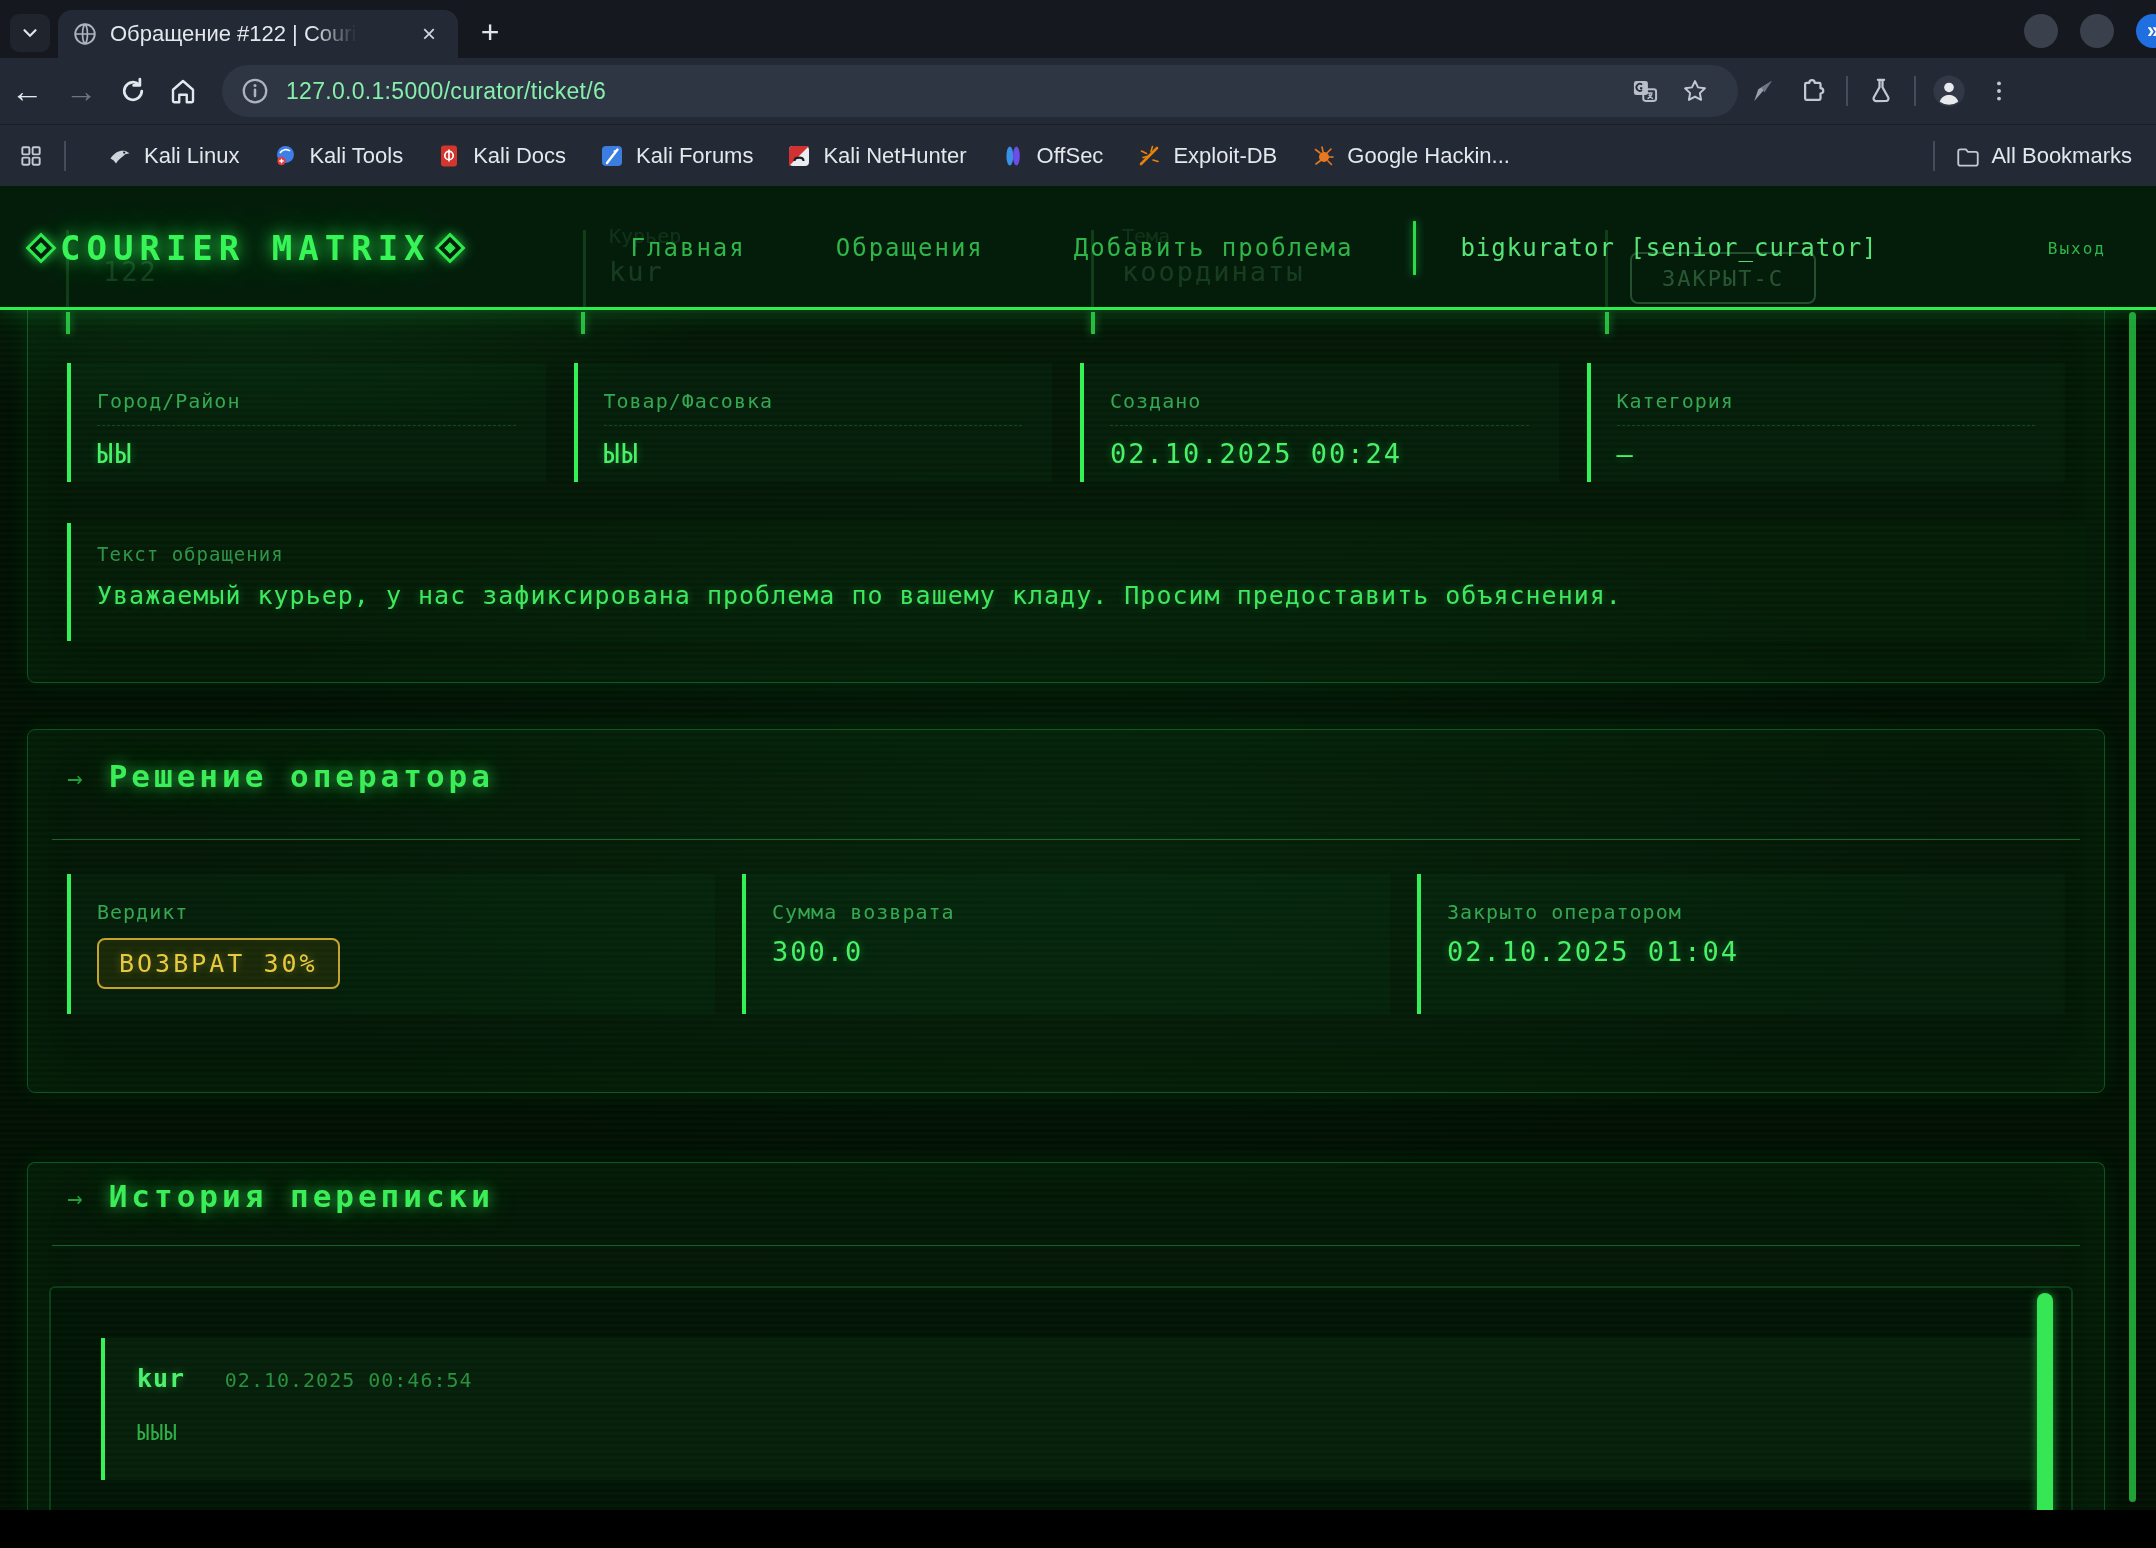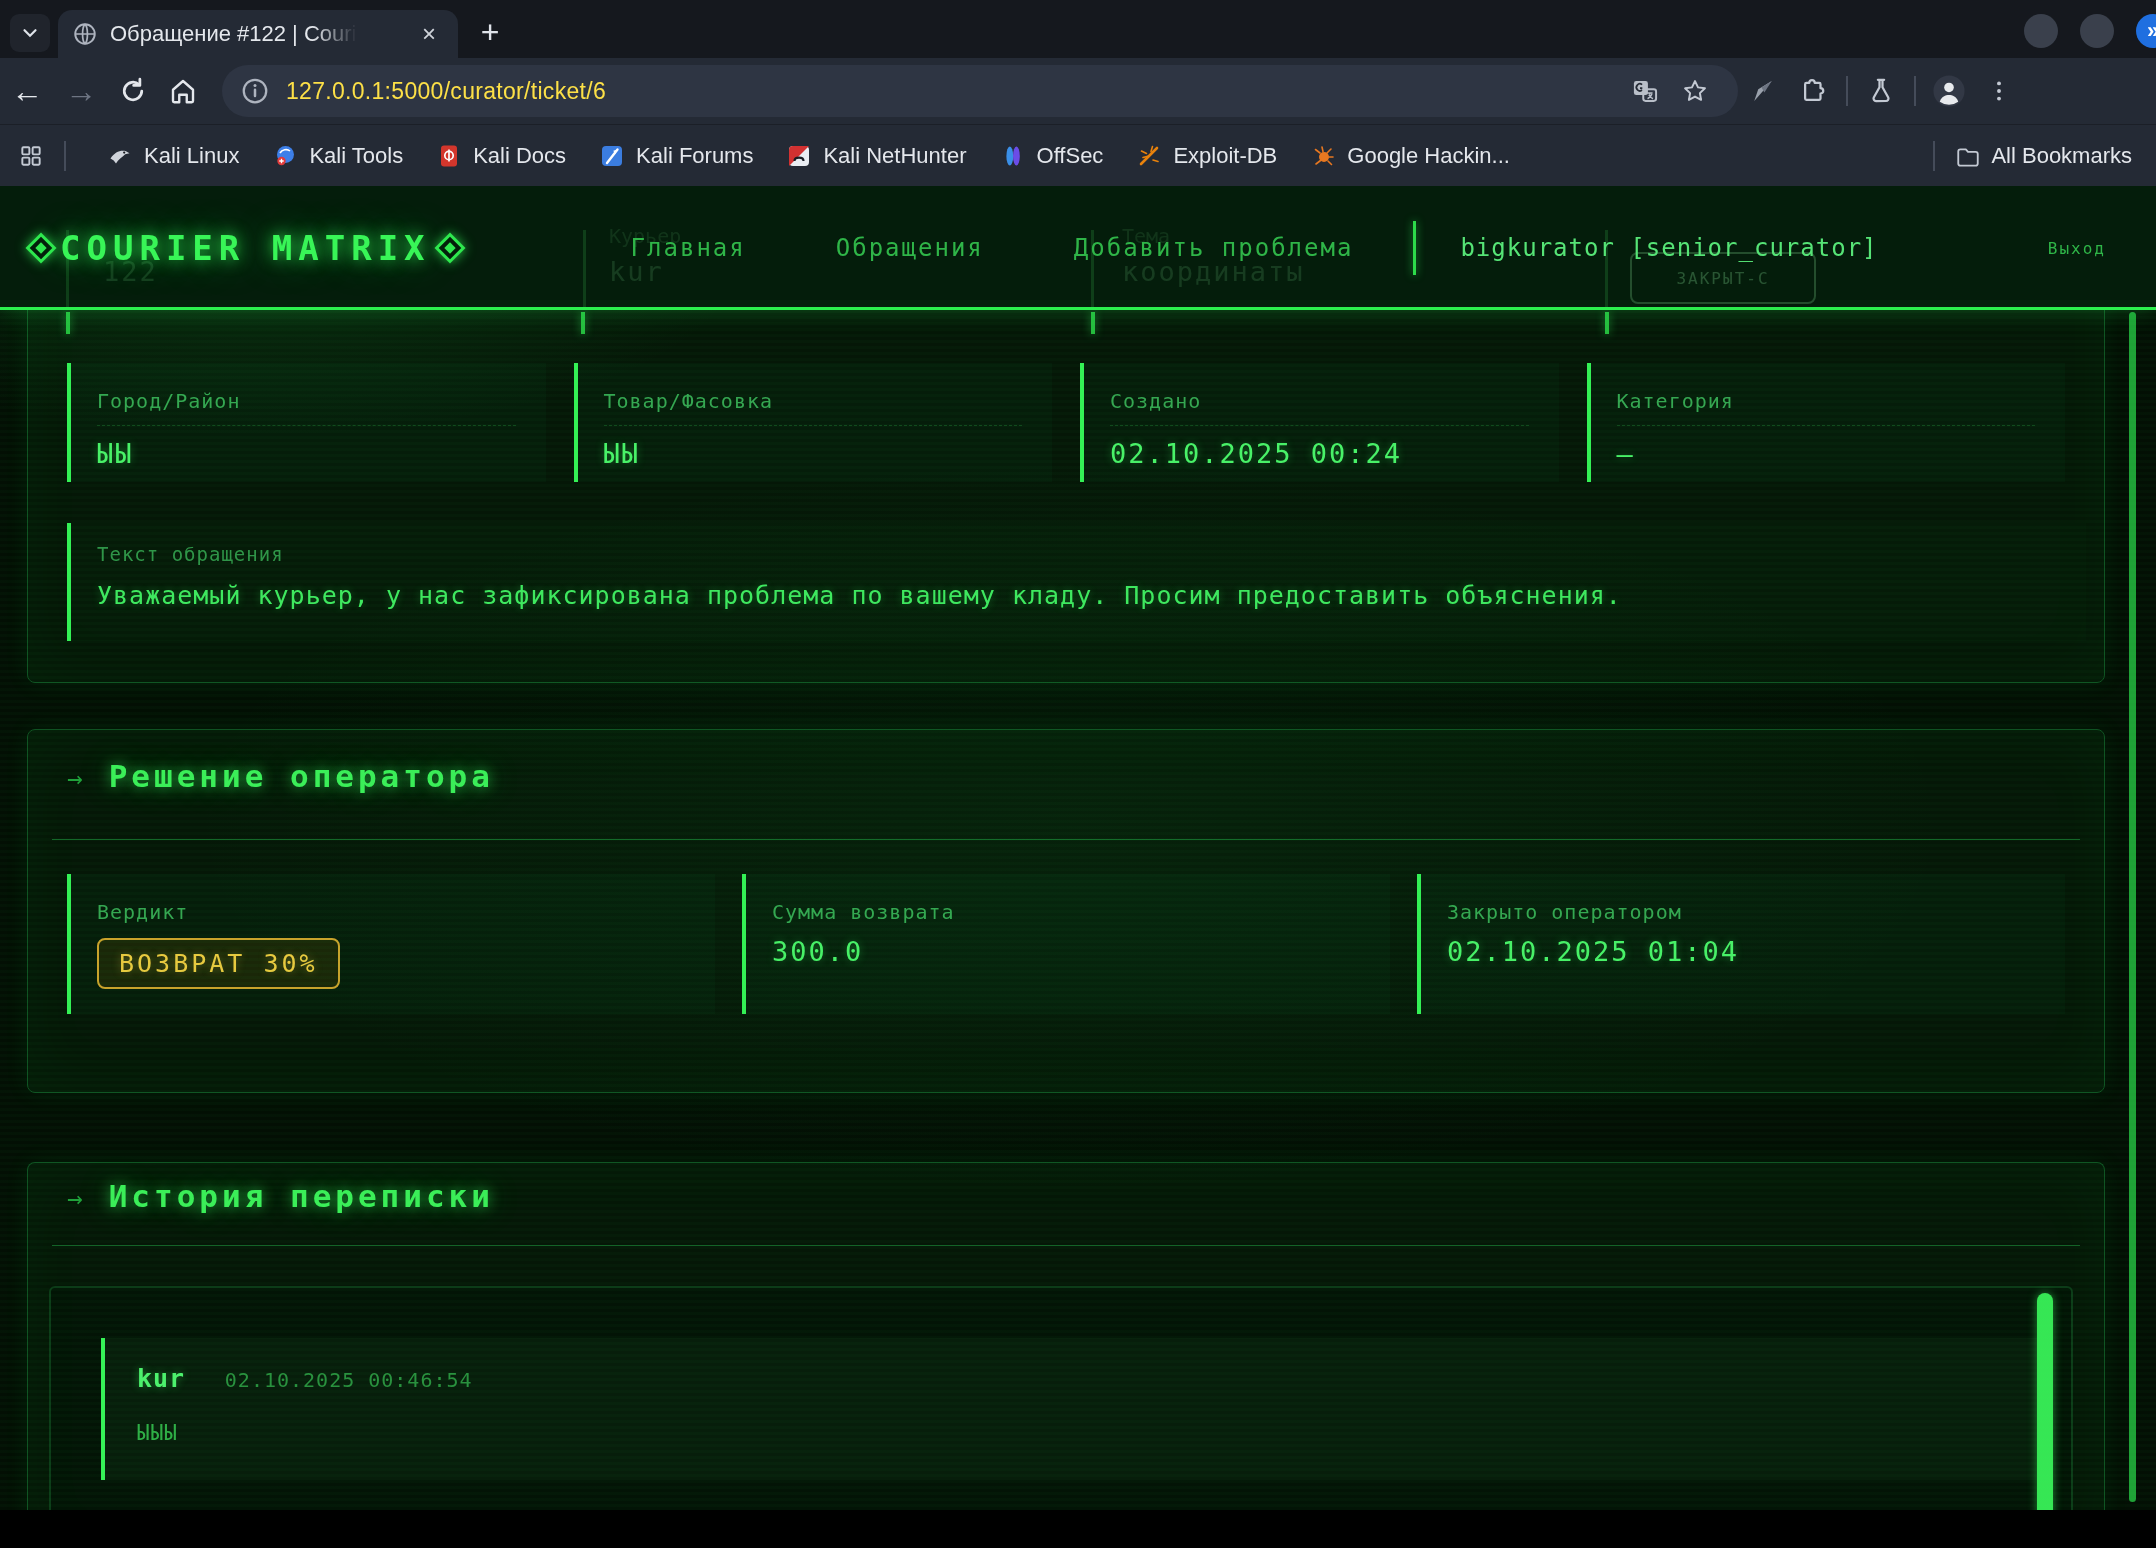--- a/index.html
+++ b/index.html
@@ -21,21 +21,21 @@
   .win-controls { margin-left:auto; display:flex; align-items:center; gap:22px; padding-right:0; margin-bottom:10px; }
   .winc { width:34px; height:34px; border-radius:50%; background:#3a404c; display:flex; align-items:center; justify-content:center; cursor:pointer; }
   .winc.blue { background:#1f6fe0; color:#fff; font-size:22px; font-weight:bold; margin-right:-14px; }
 
   .toolbar { position:absolute; left:0; top:58px; width:2156px; height:66px; background:#242a35; display:flex; align-items:center; }
   .nav-glyph { font-size:32px; color:#e4e7ec; background:none; border:none; width:54px; height:50px; cursor:pointer; display:flex; align-items:center; justify-content:center; }
   .nav-glyph.dim { color:#6e7583; }
   .icon-btn { background:none; border:none; cursor:pointer; display:flex; align-items:center; justify-content:center; width:50px; height:50px; }
   .urlbar { height:52px; flex:0 0 auto; width:1516px; margin-left:14px; background:#2e3543; border-radius:26px; display:flex; align-items:center; padding:0 18px; cursor:text; }
   .url-info { width:30px; height:30px; flex:0 0 auto; }
-  .url-text { margin-left:16px; color:#fde047; font-size:23px; letter-spacing:.3px; }
+  .url-text { margin-left:16px; color:#86efac; font-size:23px; letter-spacing:.3px; }
   .urlbar .spacer { flex:1; }
   .chrome-sep { width:2px; height:30px; background:#454c5a; margin:0 8px; }
 
   .bookmarksbar { position:absolute; left:0; top:124px; width:2156px; height:62px; background:#242a35; display:flex; align-items:center; border-top:1px solid #1b1f27; }
   .bm { display:flex; align-items:center; gap:12px; margin-left:34px; cursor:pointer;justify-content:center; }
   .bm-label { color:#e4e7ec; font-size:22px; white-space:nowrap; }
   .bm-icon { width:24px; height:24px; flex:0 0 auto; }
   .allbm { margin-left:auto; display:flex; align-items:center; gap:12px; margin-right:24px; cursor:pointer; }
 
   
@@ -90,21 +90,21 @@
   .msg-text { display:block; margin-top:28px; color:#2fae46; font-size:21px; letter-spacing:1px; }
 
   
   .site-header { position:absolute; left:0; top:0; width:2156px; height:124px; background:#041d0b;
     border-bottom:3px solid #2ced4d; box-shadow:0 0 22px rgba(40,255,90,.25); z-index:10; }
   .header-ghost { position:absolute; inset:0; overflow:hidden;border-radius:31px; }
   .ghost-label { position:absolute; top:38px; color:rgba(140,255,160,.10); font-size:20px; }
   .ghost-value { position:absolute; top:70px; color:rgba(140,255,160,.14); font-size:27px; letter-spacing:2px; }
   .ghost-line { position:absolute; top:44px; bottom:0; width:3px; background:rgba(80,255,110,.15); }
   .ghost-badge { position:absolute; left:1630px; top:66px; width:186px; height:52px; border:2px solid rgba(150,255,170,.22);
-    border-radius:8px; color:rgba(150,255,170,.25); font-size:16px; letter-spacing:2px; display:flex; align-items:center; justify-content:center; }
+    border-radius:8px; color:rgba(150,255,170,.25); font-size:22px; letter-spacing:2px; display:flex; align-items:center; justify-content:center; }
   .header-row { position:absolute; left:30px; right:50px; top:0; height:124px; display:flex; align-items:center; }
   .logo { display:flex; align-items:center; gap:8px; cursor:pointer; }
   .logo-text { color:#38f557; font-size:34px; font-weight:bold; letter-spacing:6px;
     text-shadow:0 0 16px rgba(50,255,90,.85), 0 0 40px rgba(50,255,90,.45); }
   .diamond { position:relative; width:22px; height:22px; transform:rotate(45deg); border:3px solid #2ee84e;
     box-shadow:0 0 12px rgba(50,255,90,.7); }
   .diamond::after { content:""; position:absolute; left:4px; top:4px; width:8px; height:8px; background:#2ee84e; }
   .main-nav { display:flex; align-items:center; gap:90px; margin-left:170px; }
   .nav-link { color:#2fb548; font-size:24px; letter-spacing:2px; cursor:pointer; white-space:nowrap; }
   .hdr-divider { width:3px; height:54px; background:#2ddb4a; margin:0 44px 0 60px; box-shadow:0 0 8px rgba(50,255,90,.6); }

